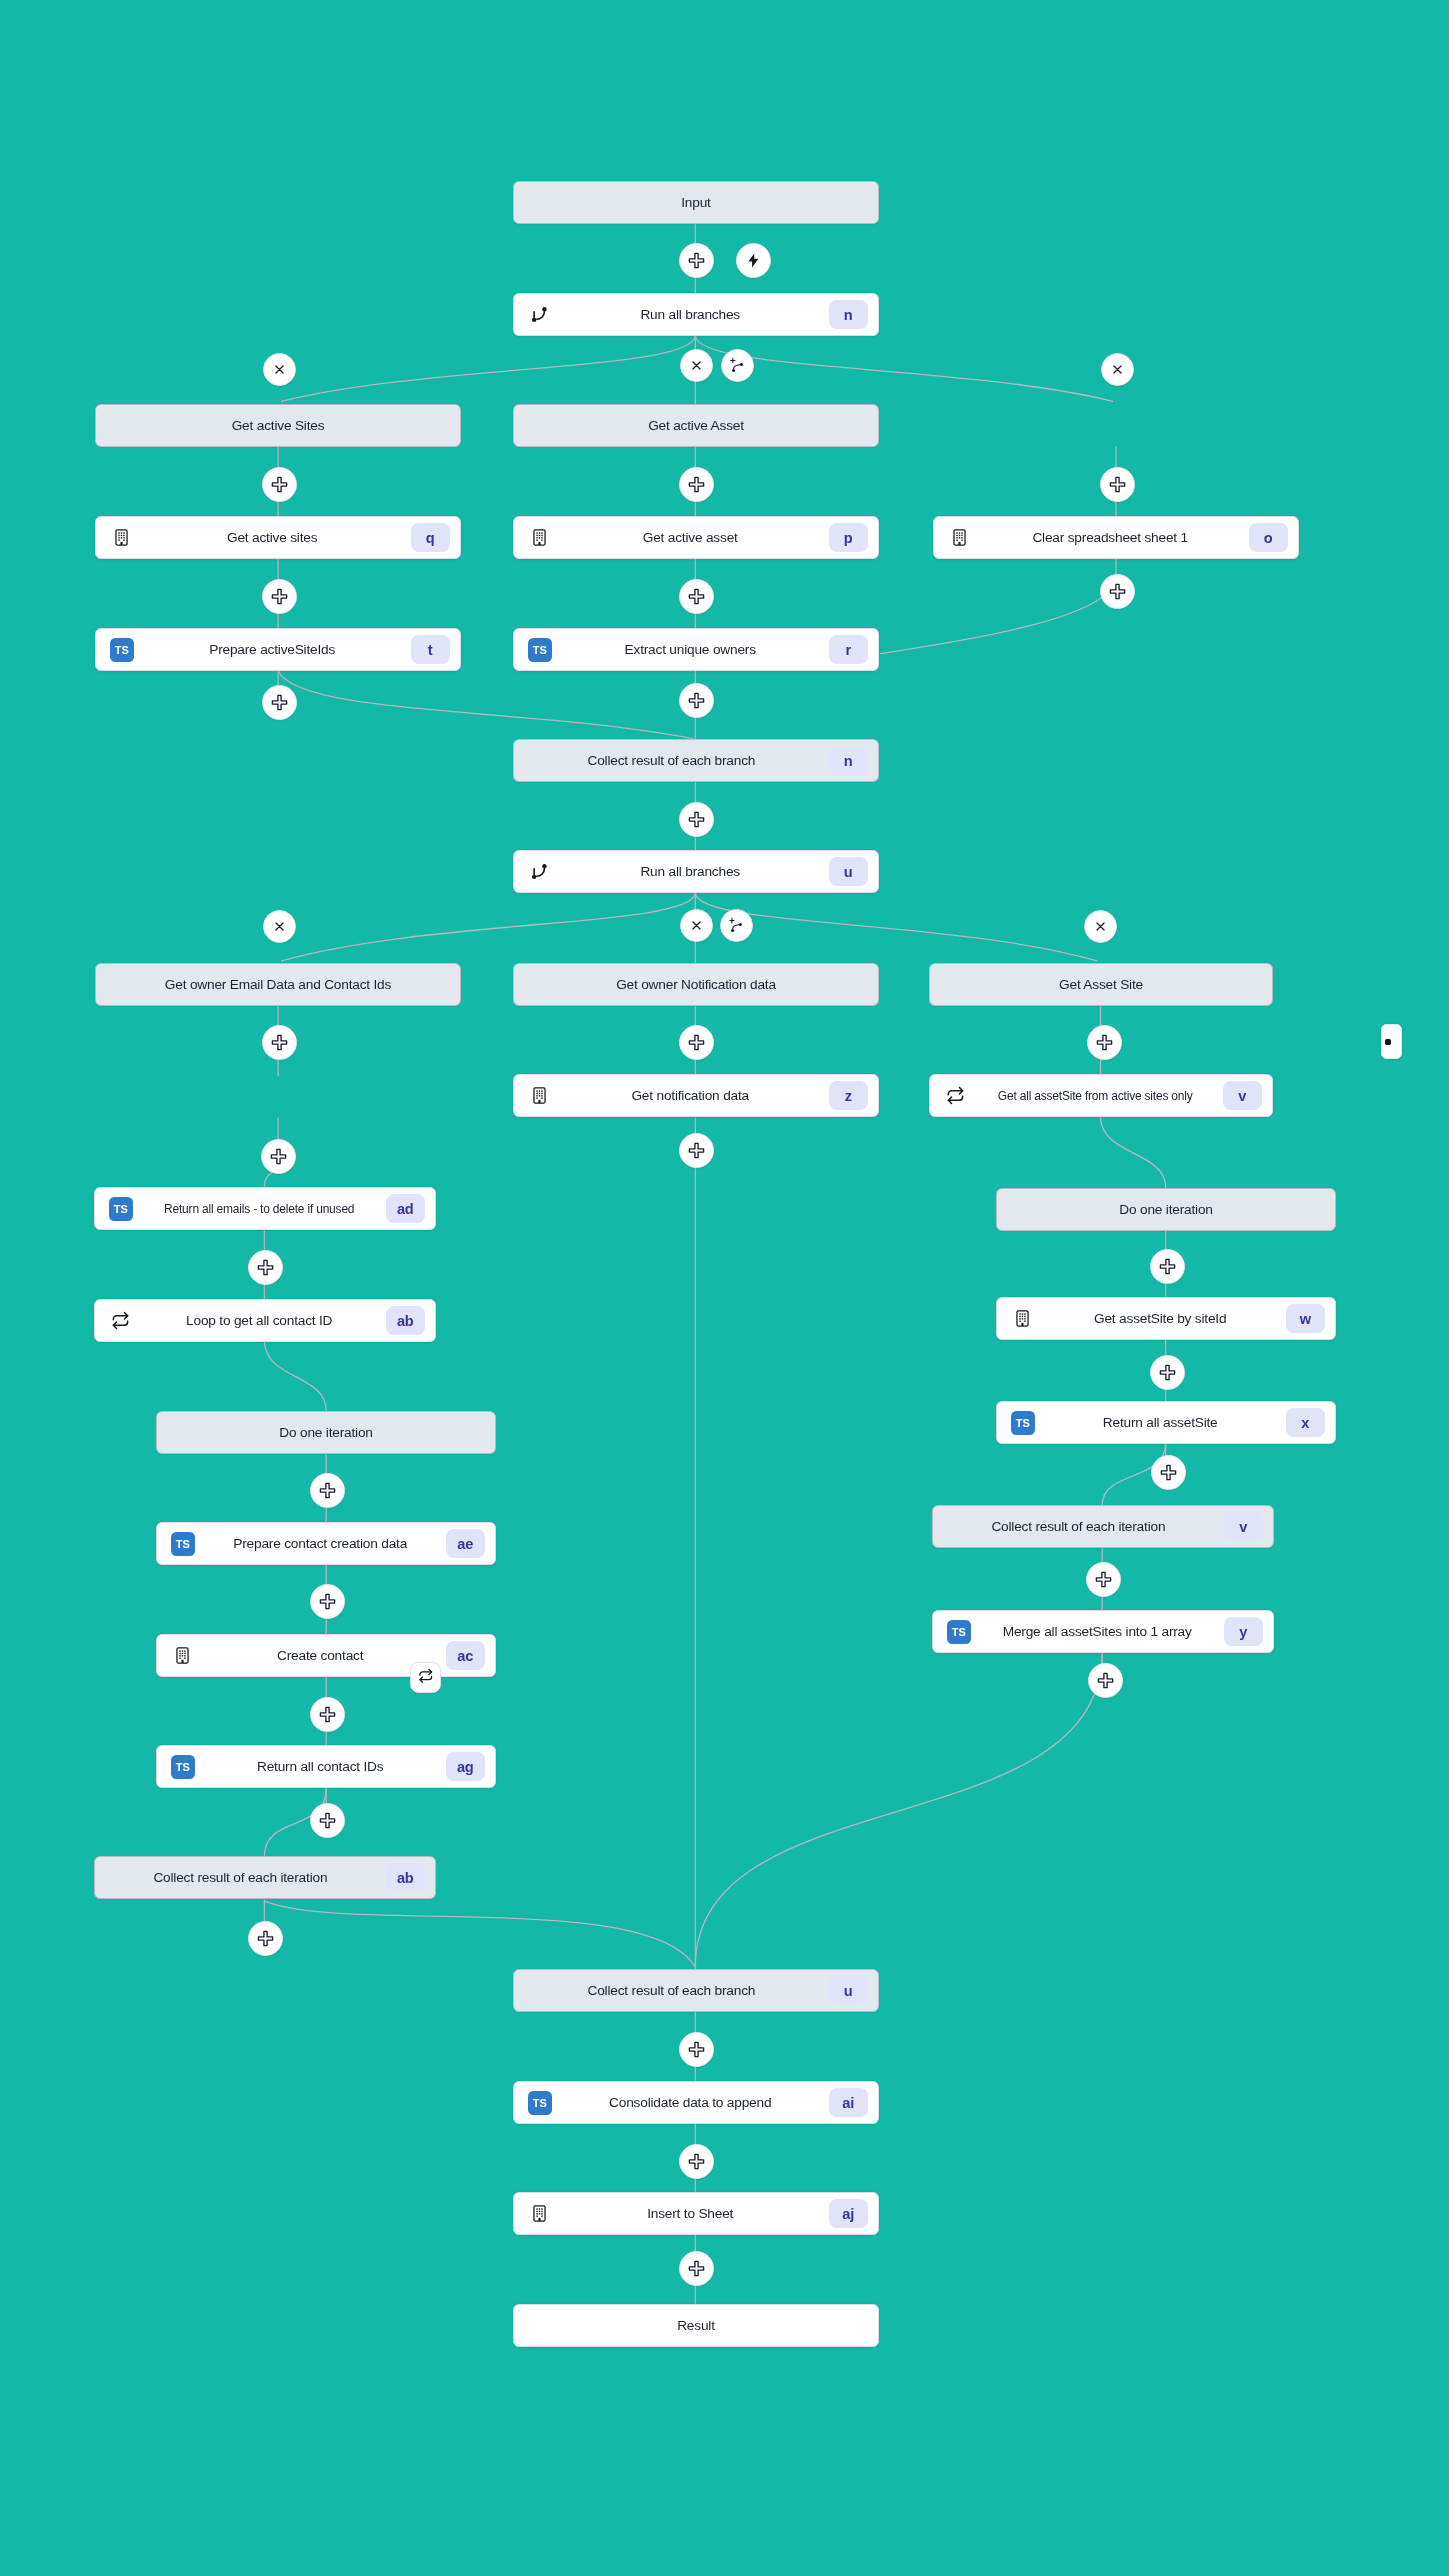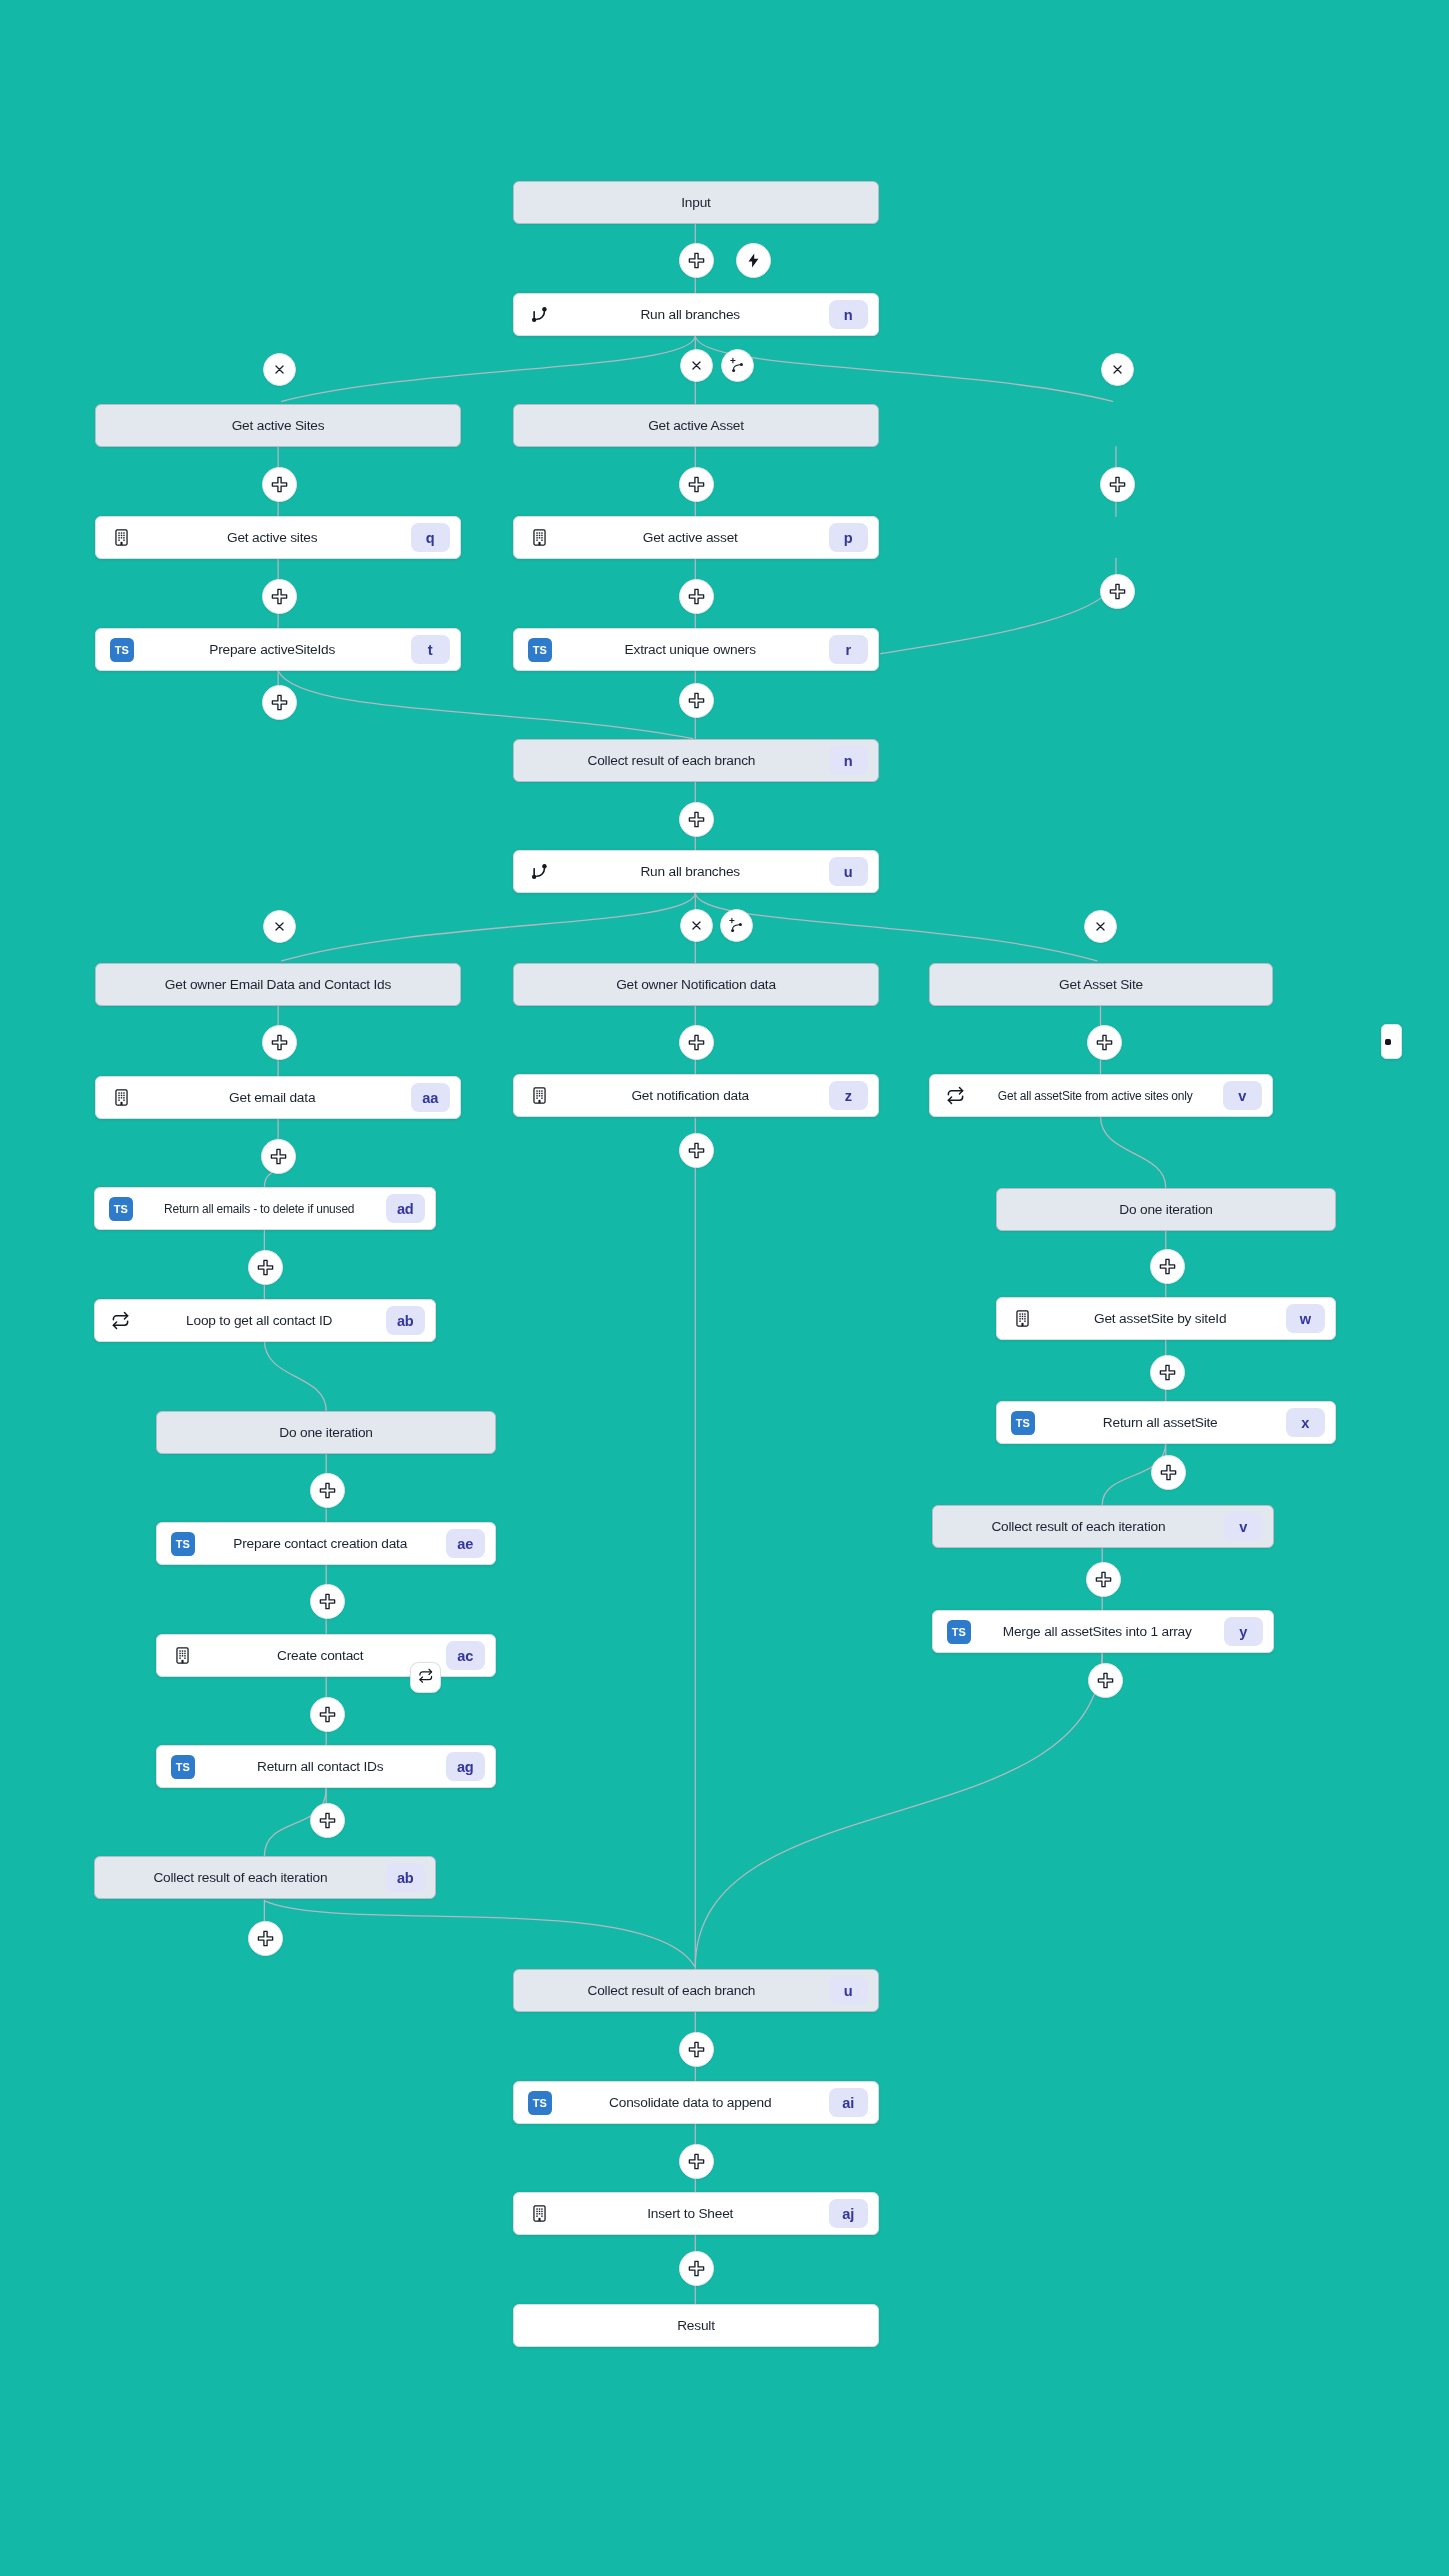--- a/index.html
+++ b/index.html
@@ -203,20 +203,29 @@
   </div>
   <div class="node wht" style="left:513px;top:516px;width:366px">
     <span class="icn">
         <svg class="i22" viewBox="0 0 22 22" width="19" height="19">
           <use href="#ic-building"></use>
         </svg>
       </span>
     <span class="lbl">Get active asset</span>
     <span class="bdg">p</span>
   </div>
+  <div class="node wht" style="left:933px;top:516px;width:366px">
+    <span class="icn">
+        <svg class="i22" viewBox="0 0 22 22" width="19" height="19">
+          <use href="#ic-building"></use>
+        </svg>
+      </span>
+    <span class="lbl">Clear spreadsheet sheet 1</span>
+    <span class="bdg">o</span>
+  </div>
 
   <div class="node wht" style="left:95px;top:628px;width:366px">
     <span class="icn">
         <span class="ts">TS</span>
       </span>
     <span class="lbl">Prepare activeSiteIds</span>
     <span class="bdg">t</span>
   </div>
   <div class="node wht" style="left:513px;top:628px;width:366px">
     <span class="icn">
@@ -244,29 +253,20 @@
   <div class="node hdr" style="left:95px;top:963px;width:366px">
     <span class="lbl">Get owner Email Data and Contact Ids</span>
   </div>
   <div class="node hdr" style="left:513px;top:963px;width:366px">
     <span class="lbl">Get owner Notification data</span>
   </div>
   <div class="node hdr" style="left:929px;top:963px;width:344px">
     <span class="lbl">Get Asset Site</span>
   </div>
 
-  <div class="node wht" style="left:95px;top:1076px;width:366px">
-    <span class="icn">
-        <svg class="i22" viewBox="0 0 22 22" width="19" height="19">
-          <use href="#ic-building"></use>
-        </svg>
-      </span>
-    <span class="lbl">Get email data</span>
-    <span class="bdg">aa</span>
-  </div>
   <div class="node wht" style="left:513px;top:1074px;width:366px">
     <span class="icn">
         <svg class="i22" viewBox="0 0 22 22" width="19" height="19">
           <use href="#ic-building"></use>
         </svg>
       </span>
     <span class="lbl">Get notification data</span>
     <span class="bdg">z</span>
   </div>
   <div class="node wht" style="left:929px;top:1074px;width:344px">

